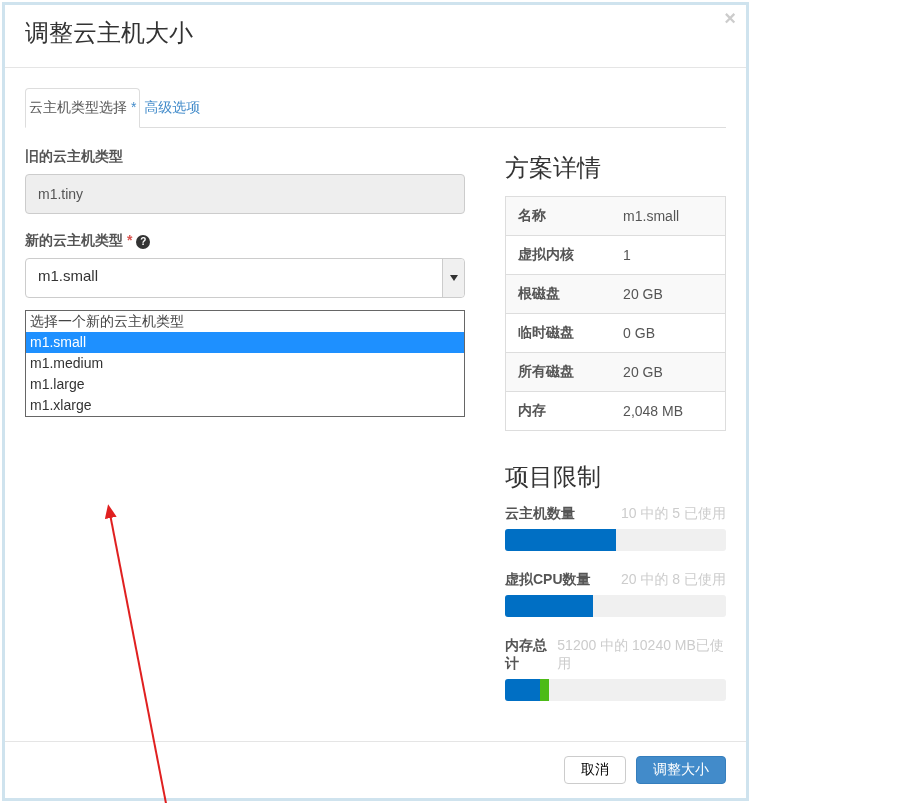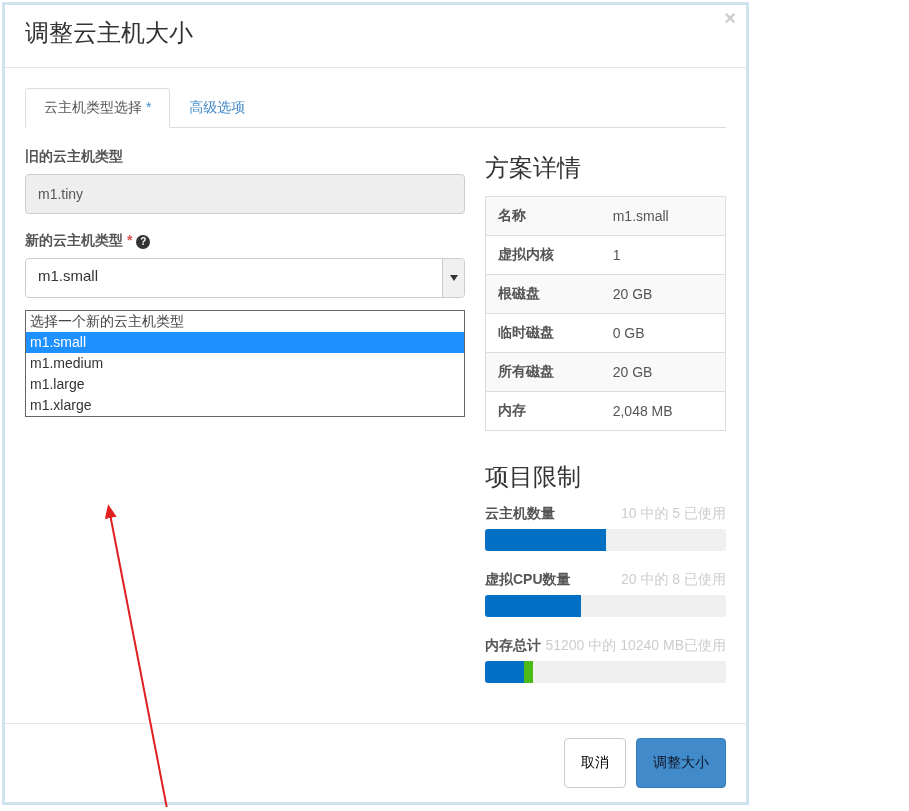--- a/index.html
+++ b/index.html
@@ -37,36 +37,36 @@
 }
 .modal-body {
   padding: 20px;
 }
 .tabs {
   border-bottom: 1px solid #ddd;
   margin-bottom: 20px;
 }
 .tabs ul { list-style: none; display: flex; }
 .tabs li {
-  padding: 10px 18px;
+  padding: 10px 3px;
   cursor: pointer;
   color: #428bca;
   border: 1px solid transparent;
   margin-bottom: -1px;
   position: relative;
 }
 .tabs li.active {
   color: #555;
   border: 1px solid #ddd;
   border-bottom-color: #fff;
   border-radius: 4px 4px 0 0;
   background: #fff;
 }
 .tabs li.active .req { color: #428bca; }
-.row { display: flex; gap: 20px; }
+.row { display: flex; gap: 40px; }
 .col-left { flex: 0 0 440px; position: relative; }
 .col-right { flex: 1; }
 .form-group { margin-bottom: 18px; }
 .form-group label {
   display: block;
   font-weight: 700;
   color: #555;
   margin-bottom: 8px;
 }
 .req-star { color: #d9534f; }
@@ -176,32 +176,32 @@
   float: left;
 }
 .progress .bar.green { background: #4cbb17; }
 .modal-footer {
   padding: 14px 20px;
   border-top: 1px solid #e5e5e5;
   text-align: right;
 }
 .btn {
   display: inline-block;
-  padding: 15px 16px;
+  padding: 4px 16px;
   font-size: 14px;
   border-radius: 4px;
   border: 1px solid #ccc;
   background: #fff;
   cursor: pointer;
   margin-left: 6px;
 }
 .btn-primary {
   background: #428bca;
   border-color: #357ebd;
-  color: #0f172a;
+  color: #ffffff;
 }
 .arrow-annot {
   position: absolute;
   left: 75px; top: 356px;
   pointer-events: none;
 }
 </style>
 </head>
 <body>
 

